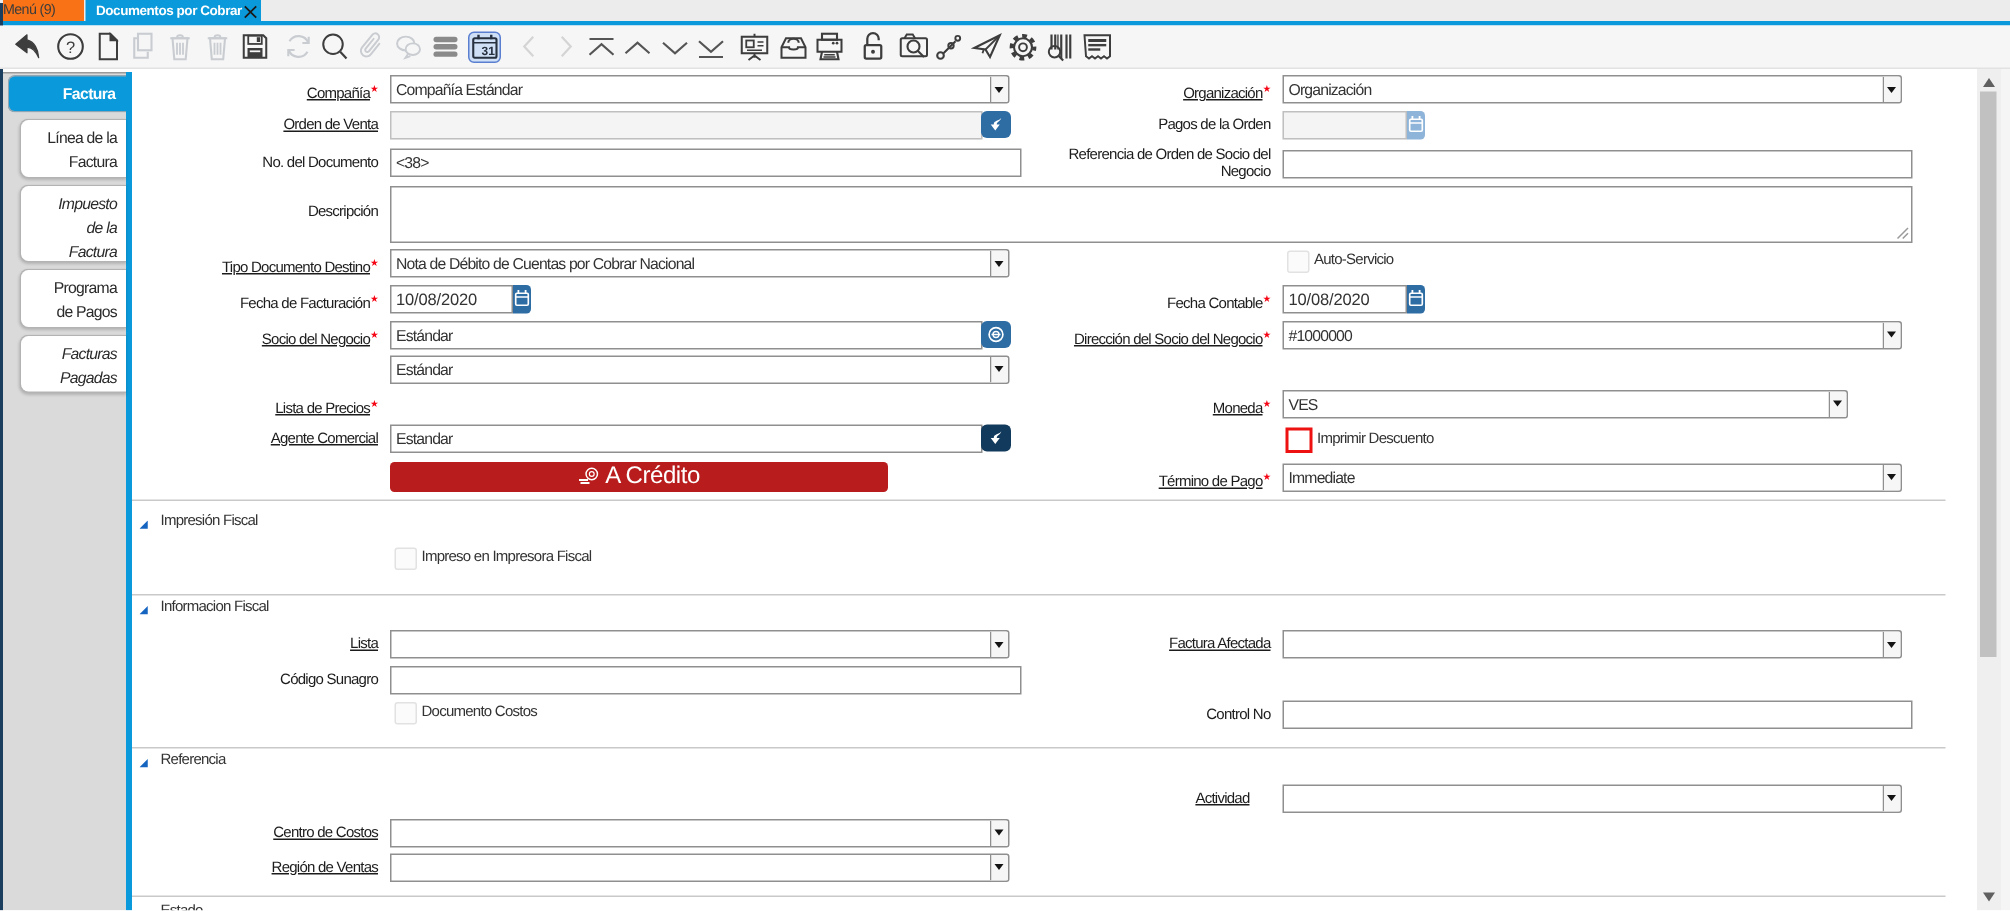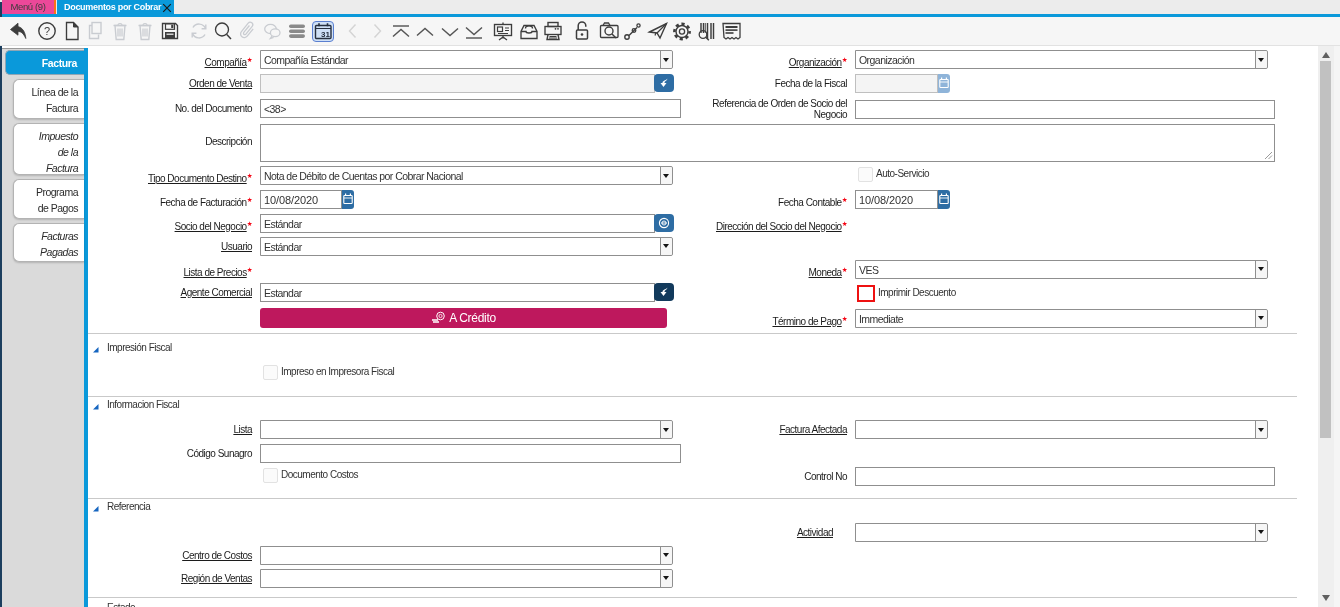--- a/index.html
+++ b/index.html
@@ -22,21 +22,21 @@
 .chk{position:absolute;width:15px;height:15px;background:#fbfbfb;border:1px solid #e2e2e2;border-radius:2px}
 .chklbl{position:absolute;font-size:10px;letter-spacing:-0.5px;color:#333;white-space:nowrap}
 .sect{position:absolute;font-size:10px;letter-spacing:-0.5px;font-weight:normal;color:#333;white-space:nowrap}
 .hline{position:absolute;left:88px;width:1209px;height:1px;background:#c9c9c9}
 .stab{position:absolute;background:#fff;border:1px solid #b3b3b3;border-right:none;
  border-radius:6px 0 0 6px;font-size:10.5px;letter-spacing:-0.5px;color:#2b2b2b;text-align:right;
  padding:4px 6px 0 1px;line-height:16px;white-space:nowrap;box-shadow:0 1px 2px rgba(0,0,0,.18)}
 </style></head><body>
 <div id="app">
 <div class="abs" style="left:0;top:0;width:1340px;height:14px;background:#ececec"></div>
-<div class="abs" style="left:2px;top:0;width:54px;height:14px;background:#ec4899;border-right:2px solid #f97316;font-size:9.5px;letter-spacing:-0.4px;color:#3c3c3c;line-height:14px;text-align:center">Menú (9)</div>
+<div class="abs" style="left:2px;top:0;width:54px;height:14px;background:#f97316;border-right:7px solid #f97316;font-size:9.5px;letter-spacing:-0.4px;color:#3c3c3c;line-height:14px;text-align:left">Menú (9)</div>
 <div class="abs" style="left:57px;top:0;width:117px;height:14px;background:#0a99da;color:#fff;font-size:9px;letter-spacing:-0.3px;font-weight:bold;line-height:14px;text-align:left;padding-left:7px">Documentos por Cobrar</div>
 <svg class="abs" style="left:162px;top:2.5px" width="10" height="10" viewBox="0 0 10 10">
       <path d="M1.2,1.2 L8.8,8.8 M8.8,1.2 L1.2,8.8" stroke="#1a1a1a" stroke-width="1.2"></path>
     </svg>
 <div class="abs" style="left:0;top:14px;width:1340px;height:3px;background:#0a99da"></div>
 <div class="abs" style="left:0;top:2px;width:2px;height:605px;background:#1c3e5e"></div>
 <div class="abs" style="left:0;top:17px;width:1340px;height:29px;background:#f6f6f6;border-bottom:1px solid #e2e2e2"></div>
 <svg class="abs" style="left:6px;top:19px" width="24" height="24" viewBox="0 0 24 24" fill="none">
       <path d="M4.5 10.5 L12 4.2 L12 7.6 C17 8.8 19.5 14 19.8 19.5 C17.5 14.5 15 12.2 12 12.6 L12 16.2 Z" fill="#3d3d3d" stroke="#3d3d3d" stroke-width="0.8" stroke-linejoin="round"></path>
     </svg>
@@ -192,21 +192,21 @@
 <div class="inp combo" style="left:855px;top:50px;width:413px;height:19px">Organización<div class="arrowbtn">
         <i></i>
       </div></div>
 <div class="lbl" style="left:22px;top:74px;width:230px;height:19px"><u>Orden de Venta</u></div>
 <div class="inp dis" style="left:260px;top:74px;width:395px;height:19px;"></div>
 <div class="bluebtn" style="left:654px;top:74px;width:20px;height:18px;background:#2e6da4">
       <svg width="14" height="14" viewBox="0 0 14 14" style="position:absolute;left:3px;top:2px">
         <path d="M10.5 2.5 c-1.5 2.5 -5 1.5 -5 4.5 l-2 0 3 4 3 -4 -2 0 c0 -2 2.5 -2 3 -4.5 z" fill="#fff"></path>
       </svg>
     </div>
-<div class="lbl" style="left:617px;top:74px;width:230px;height:19px">Fecha de la Fiscal</div>
+<div class="lbl" style="left:617px;top:74px;width:230px;height:19px">Pagos de la Orden</div>
 <div class="inp dis" style="left:855px;top:74px;width:83px;height:19px;"></div>
 <div class="calbtn" style="left:938px;top:74px;width:11.5px;height:19px;background:#8fb4d9">
       <svg width="12" height="19" viewBox="0 0 12 19" style="position:absolute;left:0;top:0">
         <rect x="1.8" y="5.5" width="8.4" height="8" rx="0.8" stroke="#fff" stroke-width="1.1" fill="none"></rect>
         <path d="M1.8 8 h8.4" stroke="#fff" stroke-width="0.9"></path>
         <path d="M3.6 3.4 v2 M8.4 3.4 v2" stroke="#fff" stroke-width="1.2"></path>
       </svg>
     </div>
 <div class="lbl" style="left:22px;top:99px;width:230px;height:19px">No. del Documento</div>
 <div class="inp" style="left:260px;top:99px;width:421px;height:19px;">&lt;38&gt;</div>
@@ -244,39 +244,41 @@
 <div class="lbl" style="left:22px;top:213.5px;width:230px;height:19px"><u>Socio del Negocio</u><span class="ast">★</span></div>
 <div class="inp" style="left:260px;top:213.5px;width:395px;height:19px;">Estándar</div>
 <div class="bluebtn" style="left:654px;top:213.5px;width:20px;height:18px;background:#2e6da4">
       <svg width="14" height="14" viewBox="0 0 14 14" style="position:absolute;left:3px;top:2px">
         <circle cx="7" cy="7" r="4.6" stroke="#fff" stroke-width="1.1" fill="none"></circle>
         <circle cx="7" cy="7" r="2" stroke="#fff" stroke-width="0.9" fill="none"></circle>
         <path d="M4 7 h6" stroke="#fff" stroke-width="0.9"></path>
       </svg>
     </div>
 <div class="lbl" style="left:617px;top:213.5px;width:230px;height:19px"><u>Dirección del Socio del Negocio</u><span class="ast">★</span></div>
-<div class="lbl" style="left:22px;top:236.5px;width:230px;height:19px"><u>Usuario</u></div>
+<div class="inp combo" style="left:855px;top:213.5px;width:413px;height:19px">#1000000<div class="arrowbtn">
+        <i></i>
+      </div></div>
 <div class="inp combo" style="left:260px;top:236.5px;width:413px;height:19px">Estándar<div class="arrowbtn">
         <i></i>
       </div></div>
 <div class="lbl" style="left:22px;top:259.5px;width:230px;height:19px"><u>Lista de Precios</u><span class="ast">★</span></div>
 <div class="lbl" style="left:617px;top:259.5px;width:230px;height:19px"><u>Moneda</u><span class="ast">★</span></div>
-<div class="inp combo" style="left:855px;top:259.5px;width:413px;height:19px">VES<div class="arrowbtn">
+<div class="inp combo" style="left:855px;top:259.5px;width:377px;height:19px">VES<div class="arrowbtn">
         <i></i>
       </div></div>
 <div class="lbl" style="left:22px;top:282.5px;width:230px;height:19px"><u>Agente Comercial</u></div>
 <div class="inp" style="left:260px;top:282.5px;width:395px;height:19px;">Estandar</div>
 <div class="bluebtn" style="left:654px;top:282.5px;width:20px;height:18px;background:#123a5c">
       <svg width="14" height="14" viewBox="0 0 14 14" style="position:absolute;left:3px;top:2px">
         <path d="M10.5 2.5 c-1.5 2.5 -5 1.5 -5 4.5 l-2 0 3 4 3 -4 -2 0 c0 -2 2.5 -2 3 -4.5 z" fill="#fff"></path>
       </svg>
     </div>
 <div class="chk" style="left:857px;top:285px;width:18px;height:17px;border:2.5px solid #ee1111;background:#fff;border-radius:0"></div>
 <div class="chklbl" style="left:878px;top:286.5px">Imprimir Descuento</div>
-<div class="abs" style="left:260px;top:308px;width:407px;height:20px;background:#be185d;border-radius:3px;color:#fff;font-size:12px;letter-spacing:-0.3px;line-height:20px;text-align:center"><svg width="15" height="13" viewBox="0 0 15 13" style="vertical-align:-2px;margin-right:3px">
+<div class="abs" style="left:260px;top:308px;width:332px;height:20px;background:#b91c1c;border-radius:3px;color:#fff;font-size:16px;letter-spacing:-0.3px;line-height:20px;text-align:center"><svg width="15" height="13" viewBox="0 0 15 13" style="vertical-align:-2px;margin-right:3px">
         <circle cx="9.5" cy="5" r="3.8" stroke="#fff" stroke-width="1" fill="none"></circle>
         <circle cx="9.5" cy="5" r="1.6" stroke="#fff" stroke-width="0.8" fill="none"></circle>
         <path d="M1 9 h6 M2 11 h6" stroke="#fff" stroke-width="1.45"></path>
       </svg>A Crédito</div>
 <div class="lbl" style="left:617px;top:308.5px;width:230px;height:19px"><u>Término de Pago</u><span class="ast">★</span></div>
 <div class="inp combo" style="left:855px;top:308.5px;width:413px;height:19px">Immediate<div class="arrowbtn">
         <i></i>
       </div></div>
 <div class="hline" style="top:332.5px"></div>
 <svg class="abs" style="left:93px;top:346.5px" width="6" height="6" viewBox="0 0 6 6">

